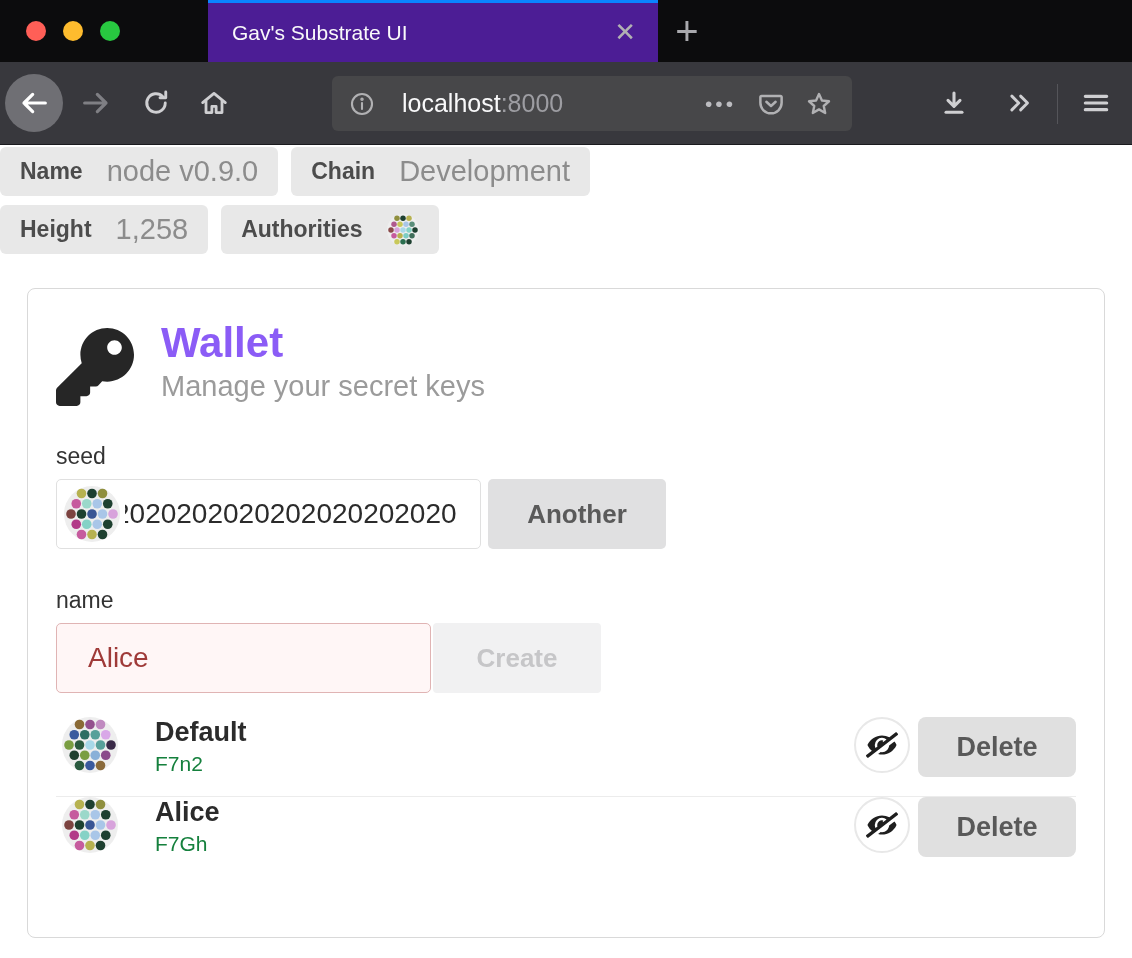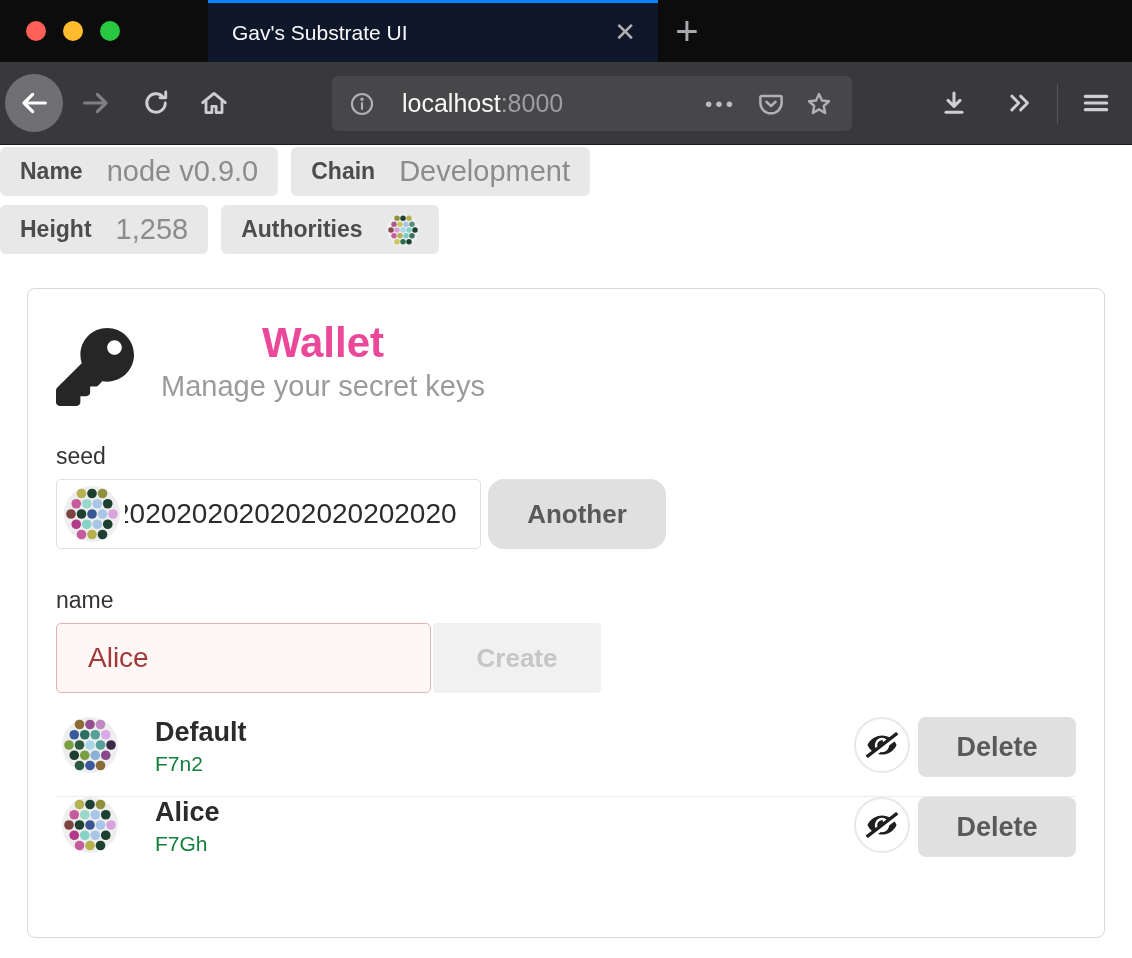--- a/index.html
+++ b/index.html
@@ -4,21 +4,21 @@
 <style>
   * { margin:0; padding:0; box-sizing:border-box; }
   html,body { background:#fff; }
   body { font-family:"Liberation Sans", sans-serif; }
   #frame { position:relative; width:1132px; height:958px; background:#ffffff; overflow:hidden; }
 
   
   .titlebar { position:absolute; top:0; left:0; width:1132px; height:62px; background:#0c0c0d; }
   .lights { position:absolute; top:21px; left:26px; display:flex; gap:17px; }
   .light { width:20px; height:20px; border-radius:50%; }
-  .tab { position:absolute; left:208px; top:0; width:450px; height:62px; background:#0f172a; border-top:3px solid #0a84ff; }
+  .tab { position:absolute; left:208px; top:0; width:450px; height:62px; background:#4c1d95; border-top:3px solid #0a84ff; }
   .tab-title { position:absolute; left:24px; top:50%; transform:translateY(-50%); color:#f9f9fa; font-size:21px; white-space:nowrap; }
   .tab-close { position:absolute; right:22px; top:50%; transform:translateY(-52%); color:#b1b1b3; font-size:26px; line-height:1; }
   .newtab { position:absolute; left:662px; top:0; width:50px; height:62px; display:flex; align-items:center; justify-content:center; color:#a9a9ad; font-size:40px; font-weight:300; line-height:1; }
 
   
   .navbar { position:absolute; top:62px; left:0; width:1132px; height:83px; background:#38383d; border-bottom:1px solid #1a1a1e; }
   .nav-ico { position:absolute; top:0; height:82px; width:48px; display:flex; align-items:center; justify-content:center; }
   .back-circle { position:absolute; left:5px; top:12px; width:58px; height:58px; border-radius:50%; background:#6f6f74; display:flex; align-items:center; justify-content:center; }
   .urlbar { position:absolute; left:332px; top:14px; width:520px; height:55px; background:#474749; border-radius:6px; display:flex; align-items:center; }
   .url-text { margin-left:26px; font-size:25px; color:#f9f9fa; white-space:nowrap; }
@@ -35,31 +35,31 @@
   .pill { display:flex; align-items:center; background:#e8e8e8; border-radius:6px; padding:0 20px; height:49px; gap:24px; white-space:nowrap; }
   .pill .lab { font-weight:700; color:#4c4c4c; font-size:23px; }
   .pill .val { color:#8c8c8c; font-size:29px; }
   .mini-identicon { width:32px; height:32px; display:block; }
 
   
   .card { position:absolute; top:288px; left:27px; width:1078px; height:650px; background:#fff; border:1px solid #d9d9d9; border-radius:8px; padding:30px 28px; }
   .whead { display:flex; align-items:flex-start; }
   .keyicon { width:78px; height:84px; margin-top:6px; color:#262626; flex:none; }
   .htext { margin-left:27px; }
-  .wtitle { font-size:42px; font-weight:700; color:#ec4899; line-height:1.15;text-align:center; }
+  .wtitle { font-size:42px; font-weight:700; color:#8b5cf6; line-height:1.15; }
   .wsub { font-size:29px; color:#9b9b9b; margin-top:3px; }
 
   .field-label { margin-top:34px; font-size:23px; color:#333; }
   .field-row { margin-top:9px; display:flex; align-items:center; }
   .seed-input { width:425px; height:70px; border:1px solid #e0e0e0; border-radius:5px; background:#fff; display:flex; align-items:center; overflow:hidden; }
   .identicon { width:56px; height:56px; flex:none; display:block; }
   .seed-input .identicon { margin-left:7px; }
   .seed-value { margin-left:5px; font-size:28px; color:#2b2b2b; white-space:nowrap; overflow:hidden; text-indent:-11px; }
   .btn { border:none; font-family:"Liberation Sans", sans-serif; font-weight:700; display:flex; align-items:center; justify-content:center; }
-  .another-btn { margin-left:7px; width:178px; height:70px; background:#e0e0e1; border-radius:16px; font-size:26px; color:#5a5a5a;text-align:right; }
+  .another-btn { margin-left:7px; width:178px; height:70px; background:#e0e0e1; border-radius:5px; font-size:26px; color:#5a5a5a;text-align:right; }
   .name-label { margin-top:38px; }
   .name-input { width:375px; height:70px; background:#fff6f6; border:1px solid #e0b4b4; border-radius:5px; display:flex; align-items:center; padding-left:31px; font-size:28px; color:#9f3a38; }
   .create-btn { margin-left:2px; width:168px; height:70px; background:#f1f1f2; border-radius:4px; font-size:26px; color:#c6c6c8; }
 
   .keylist { margin-top:24px; }
   .keyrow { display:flex; align-items:flex-start; height:79px; }
   .keyrow + .keyrow { border-top:1px solid #ececec; }
   .keyrow .identicon { margin-left:6px; }
   .kinfo { margin-left:37px; }
   .kname { font-size:27px; font-weight:700; color:#2b2b2b; line-height:31px; }

